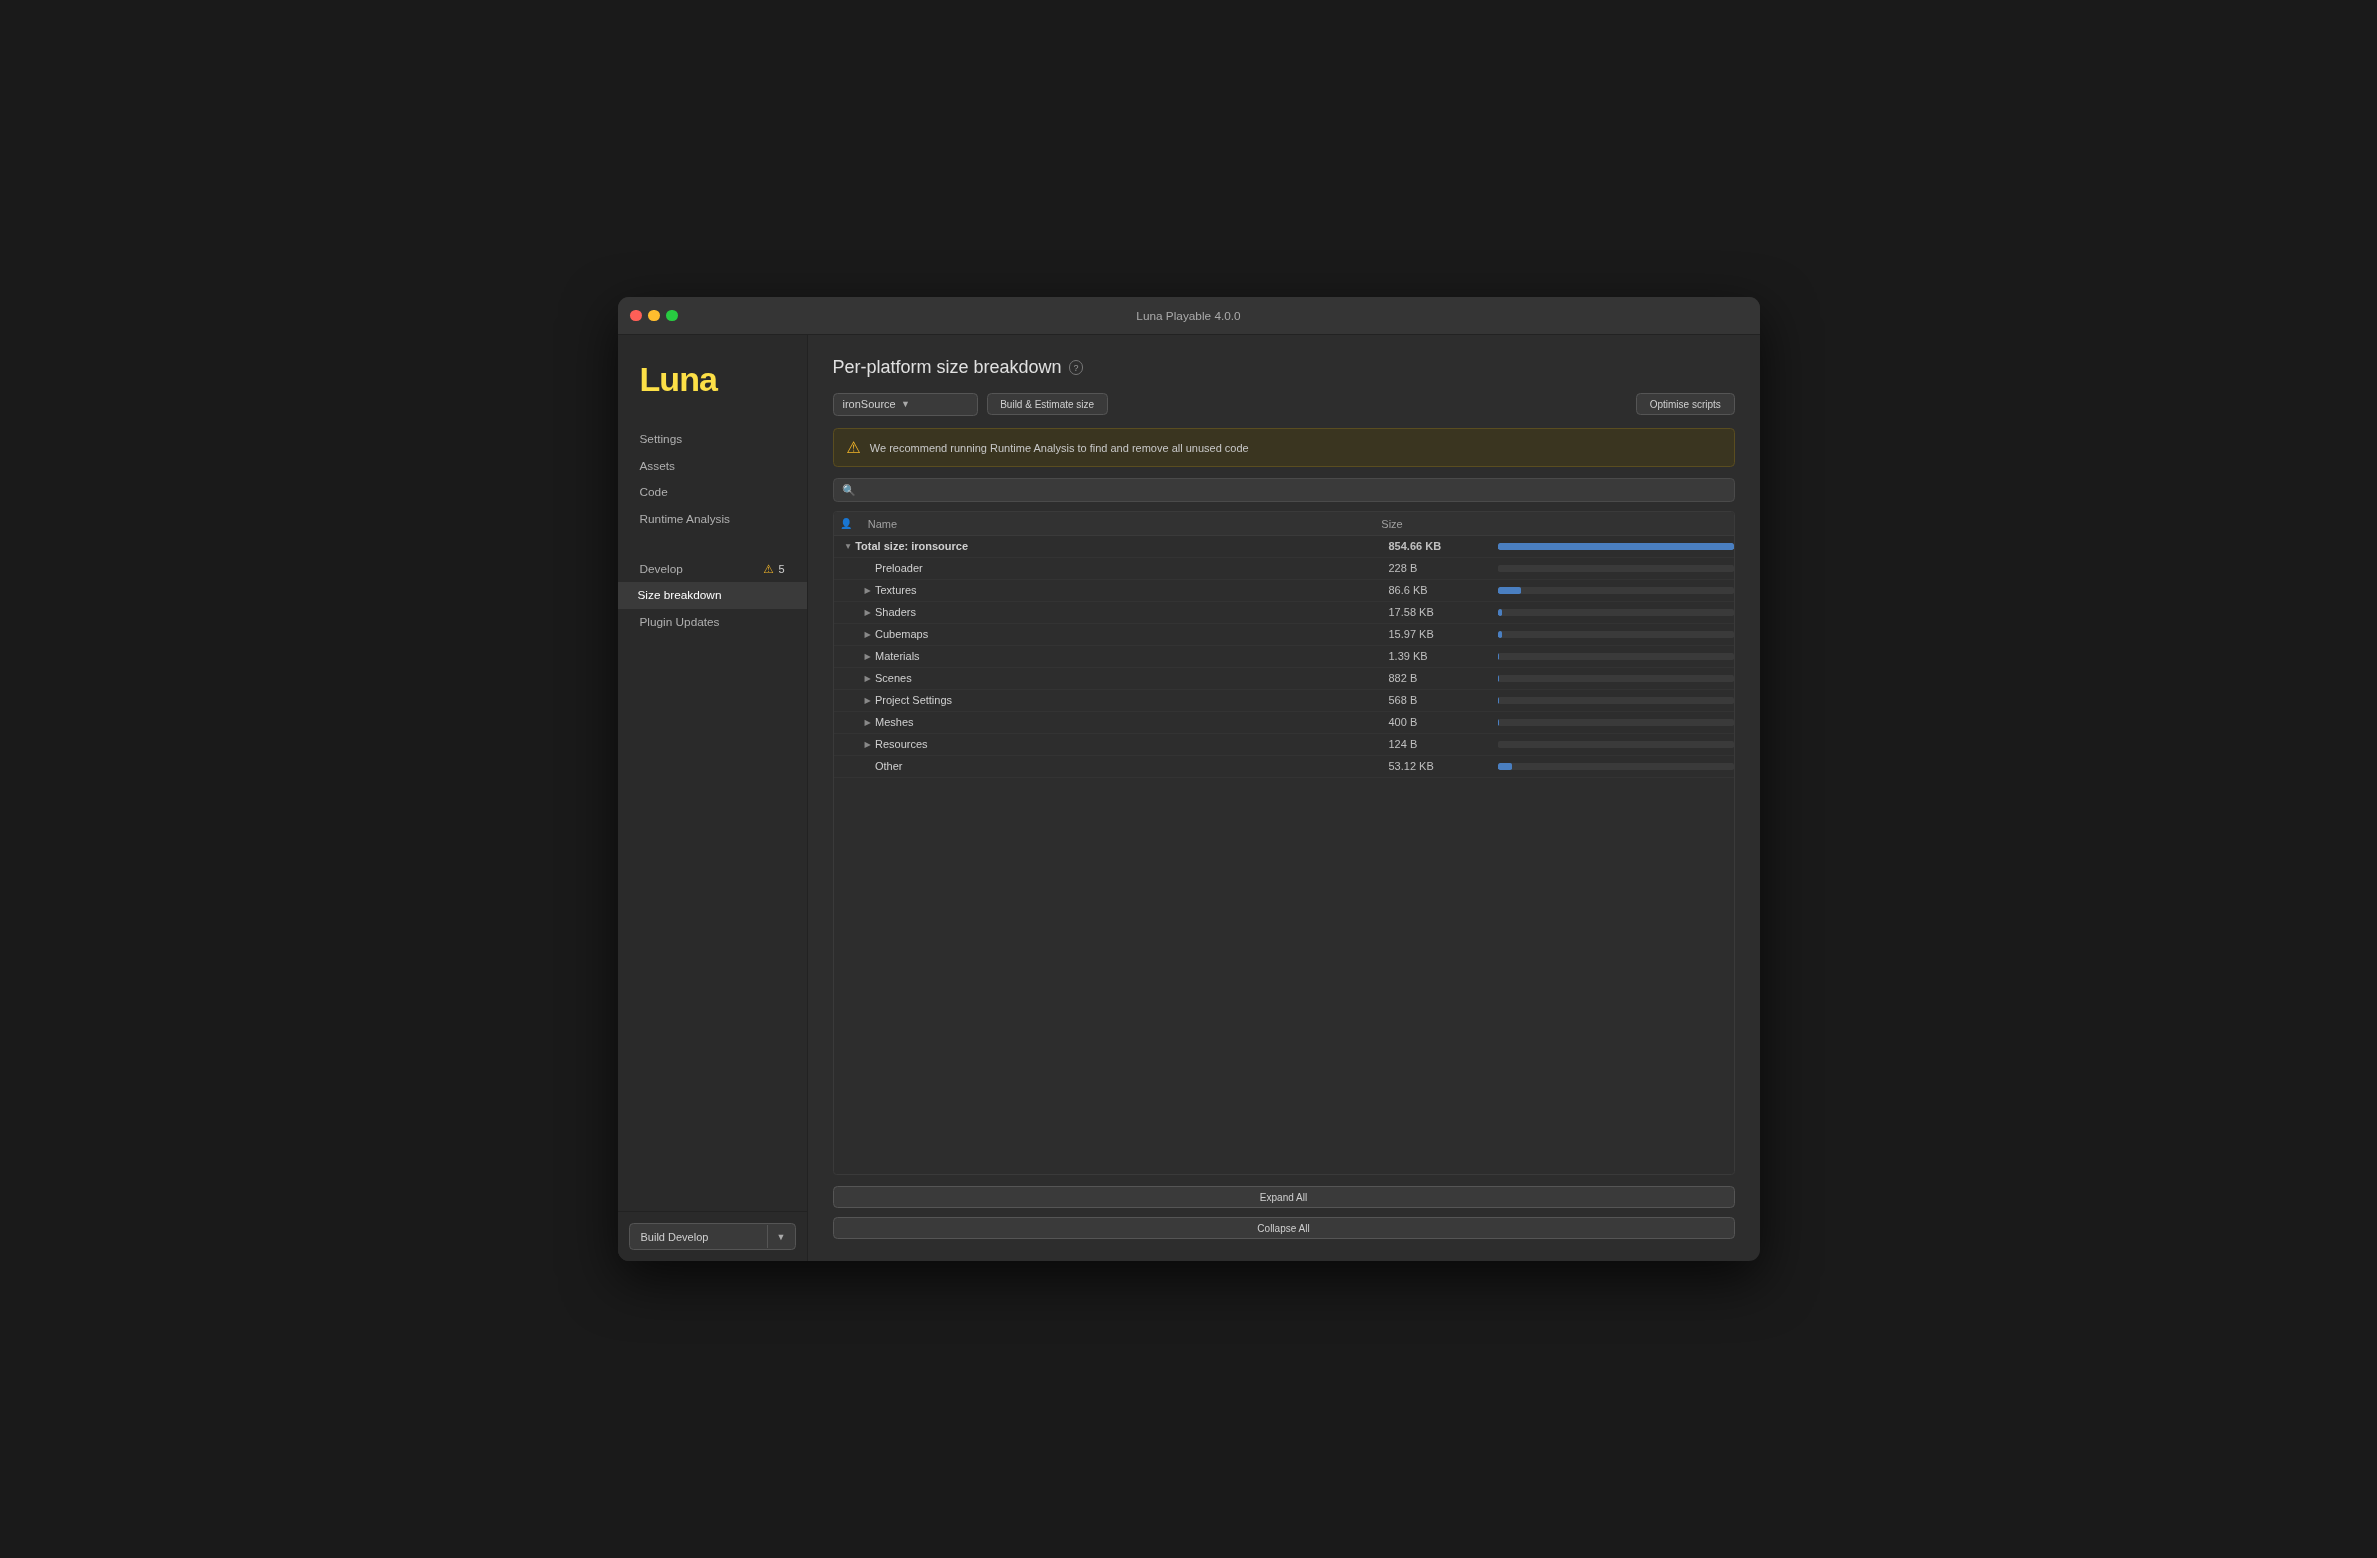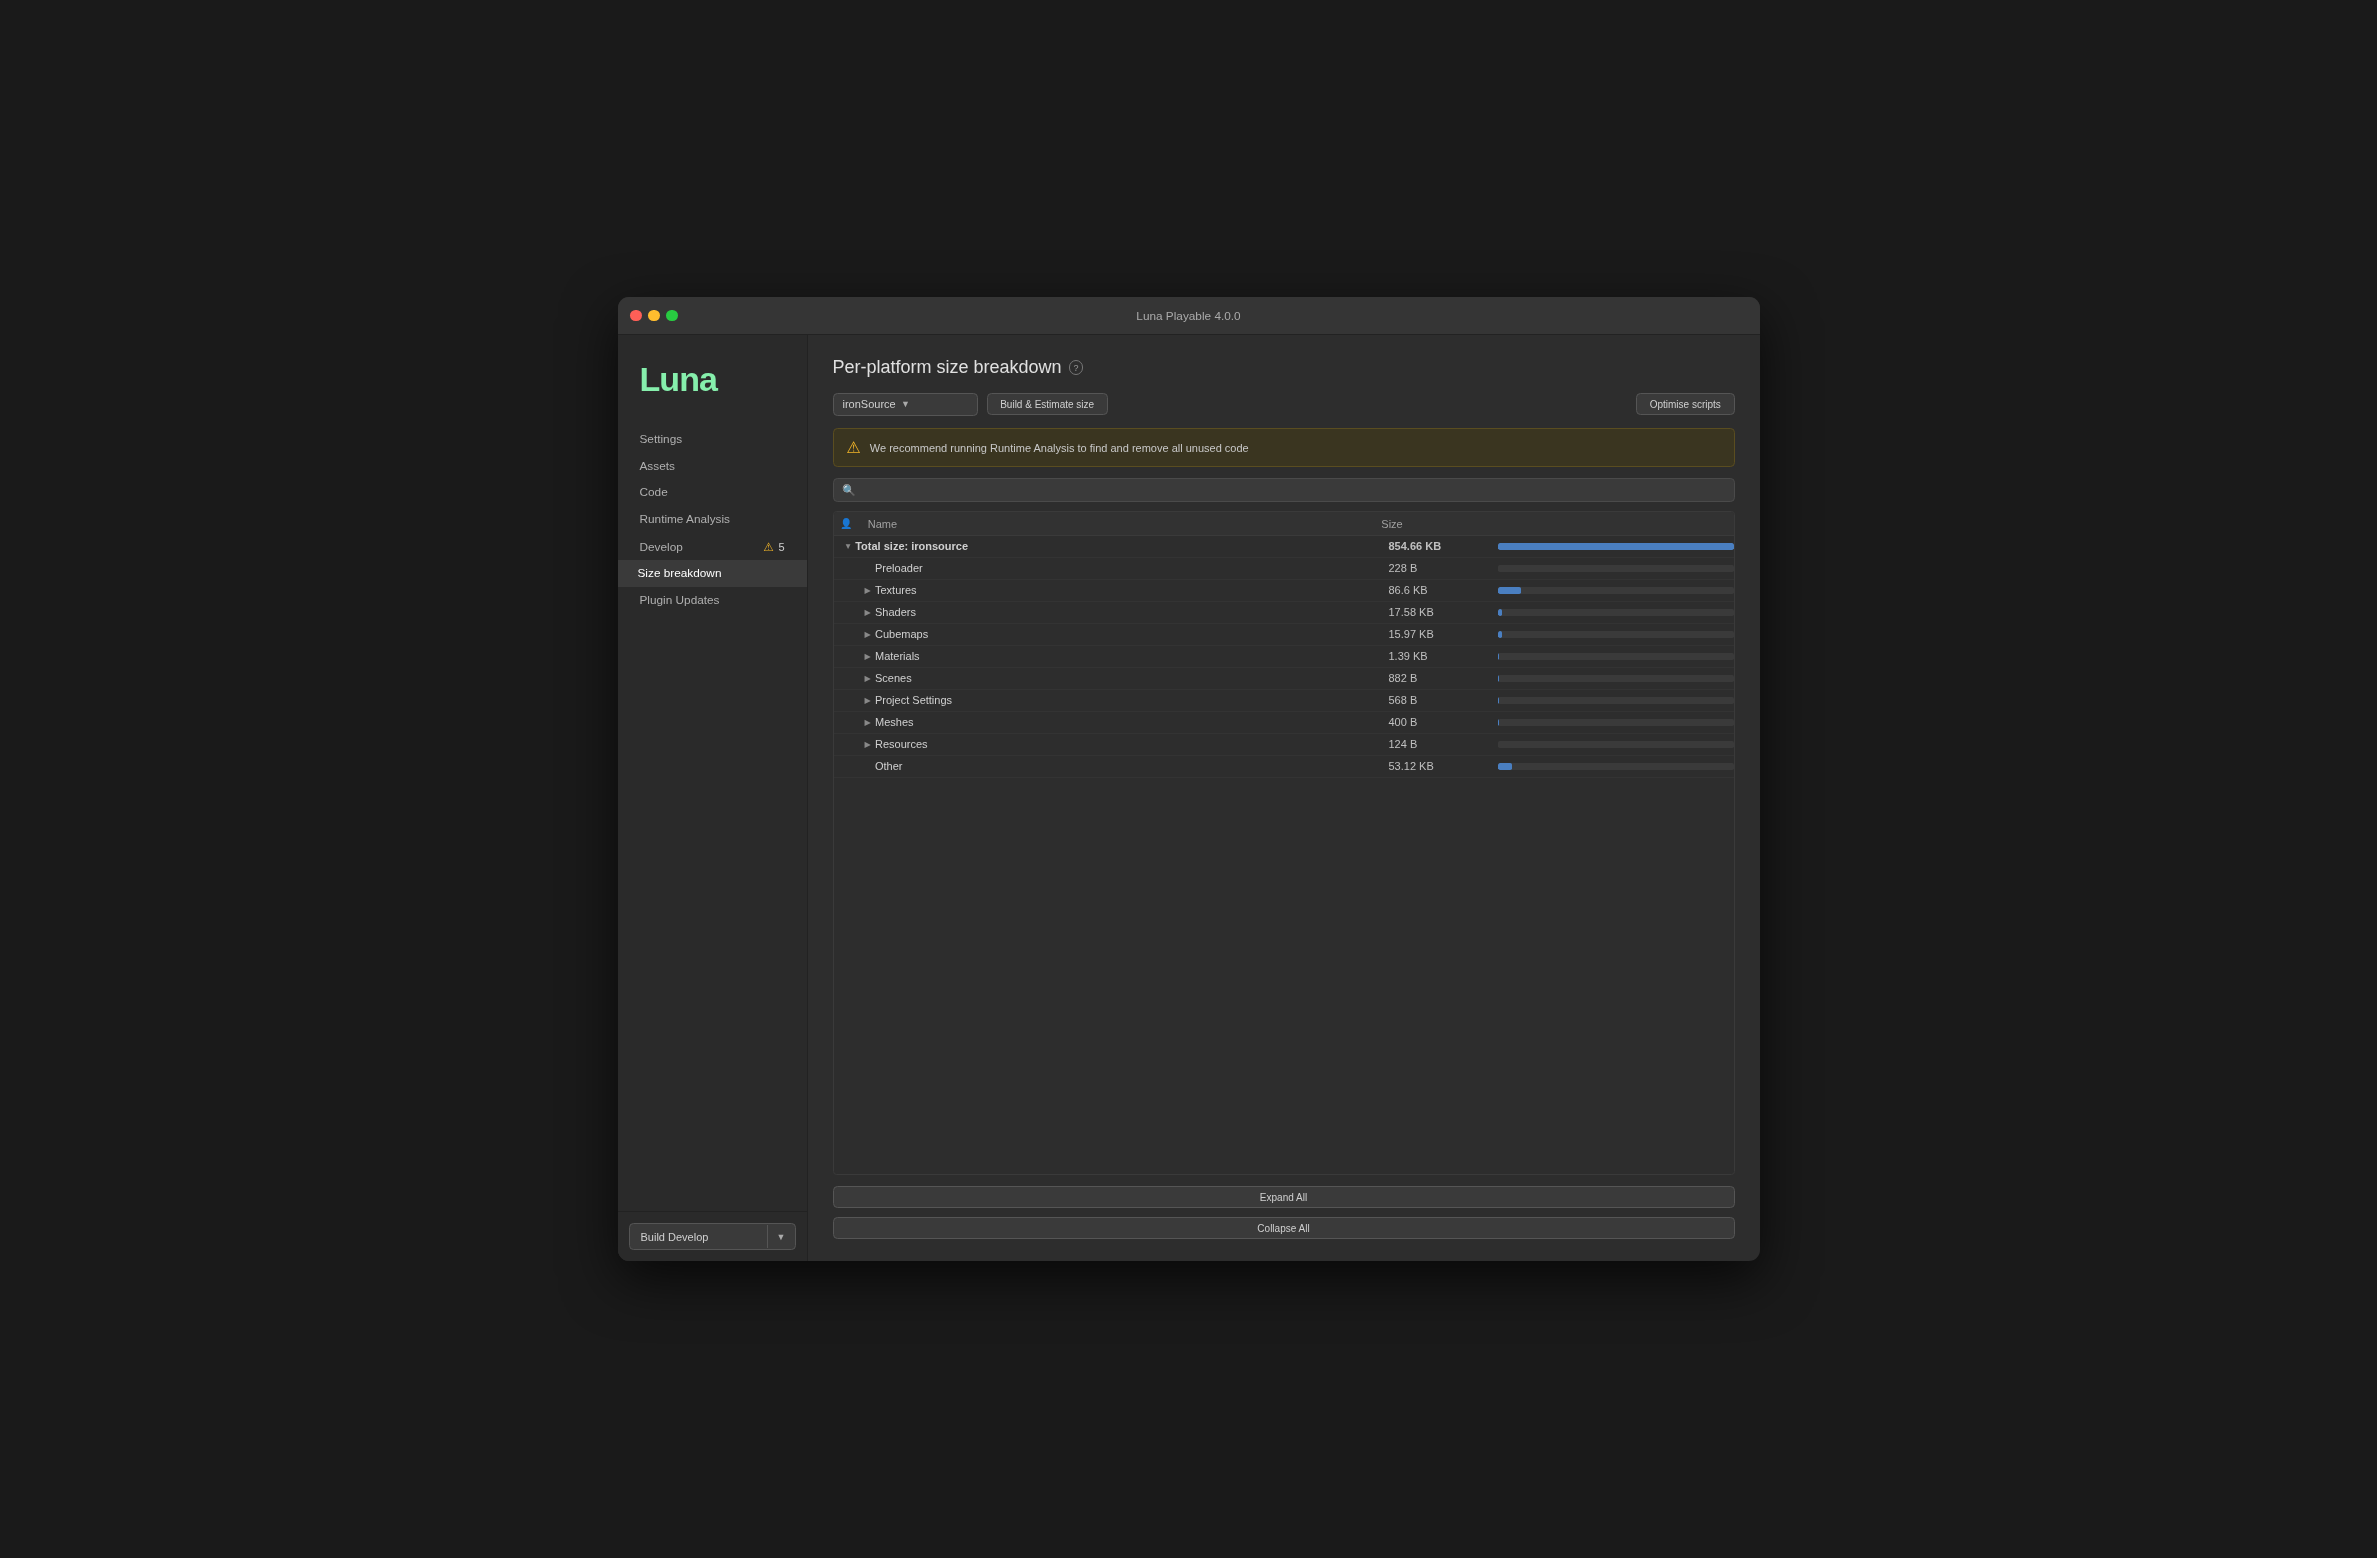--- a/index.html
+++ b/index.html
@@ -63,41 +63,41 @@
       display: flex;
       flex-direction: column;
       flex-shrink: 0;
     }
     .sidebar-logo {
       padding: 25px 22px 18px;
     }
     .luna-logo {
       font-size: 34px;
       font-weight: 900;
-      color: #86efac;
+      color: #fde047;
       letter-spacing: -0.9px;
       font-family: -apple-system, BlinkMacSystemFont, 'Helvetica Neue', Arial, sans-serif;
     }
     .sidebar-nav {
       padding: 9px 0;
       flex: 1;
     }
     .nav-item {
       padding: 6.3px 22px;
       cursor: pointer;
       color: #b0b0b0;
       font-size: 11.8px;
     }
     .nav-item.active {
       background: #3a3a3a;
       color: #fff;
       padding-left: 20px;
     }
     .nav-section {
-      margin-top: 1px;
+      margin-top: 23px;
     }
     .nav-item-develop {
       padding: 6.3px 22px;
       cursor: pointer;
       color: #b0b0b0;
       font-size: 11.8px;
       display: flex;
       align-items: center;
       justify-content: space-between;
     }

